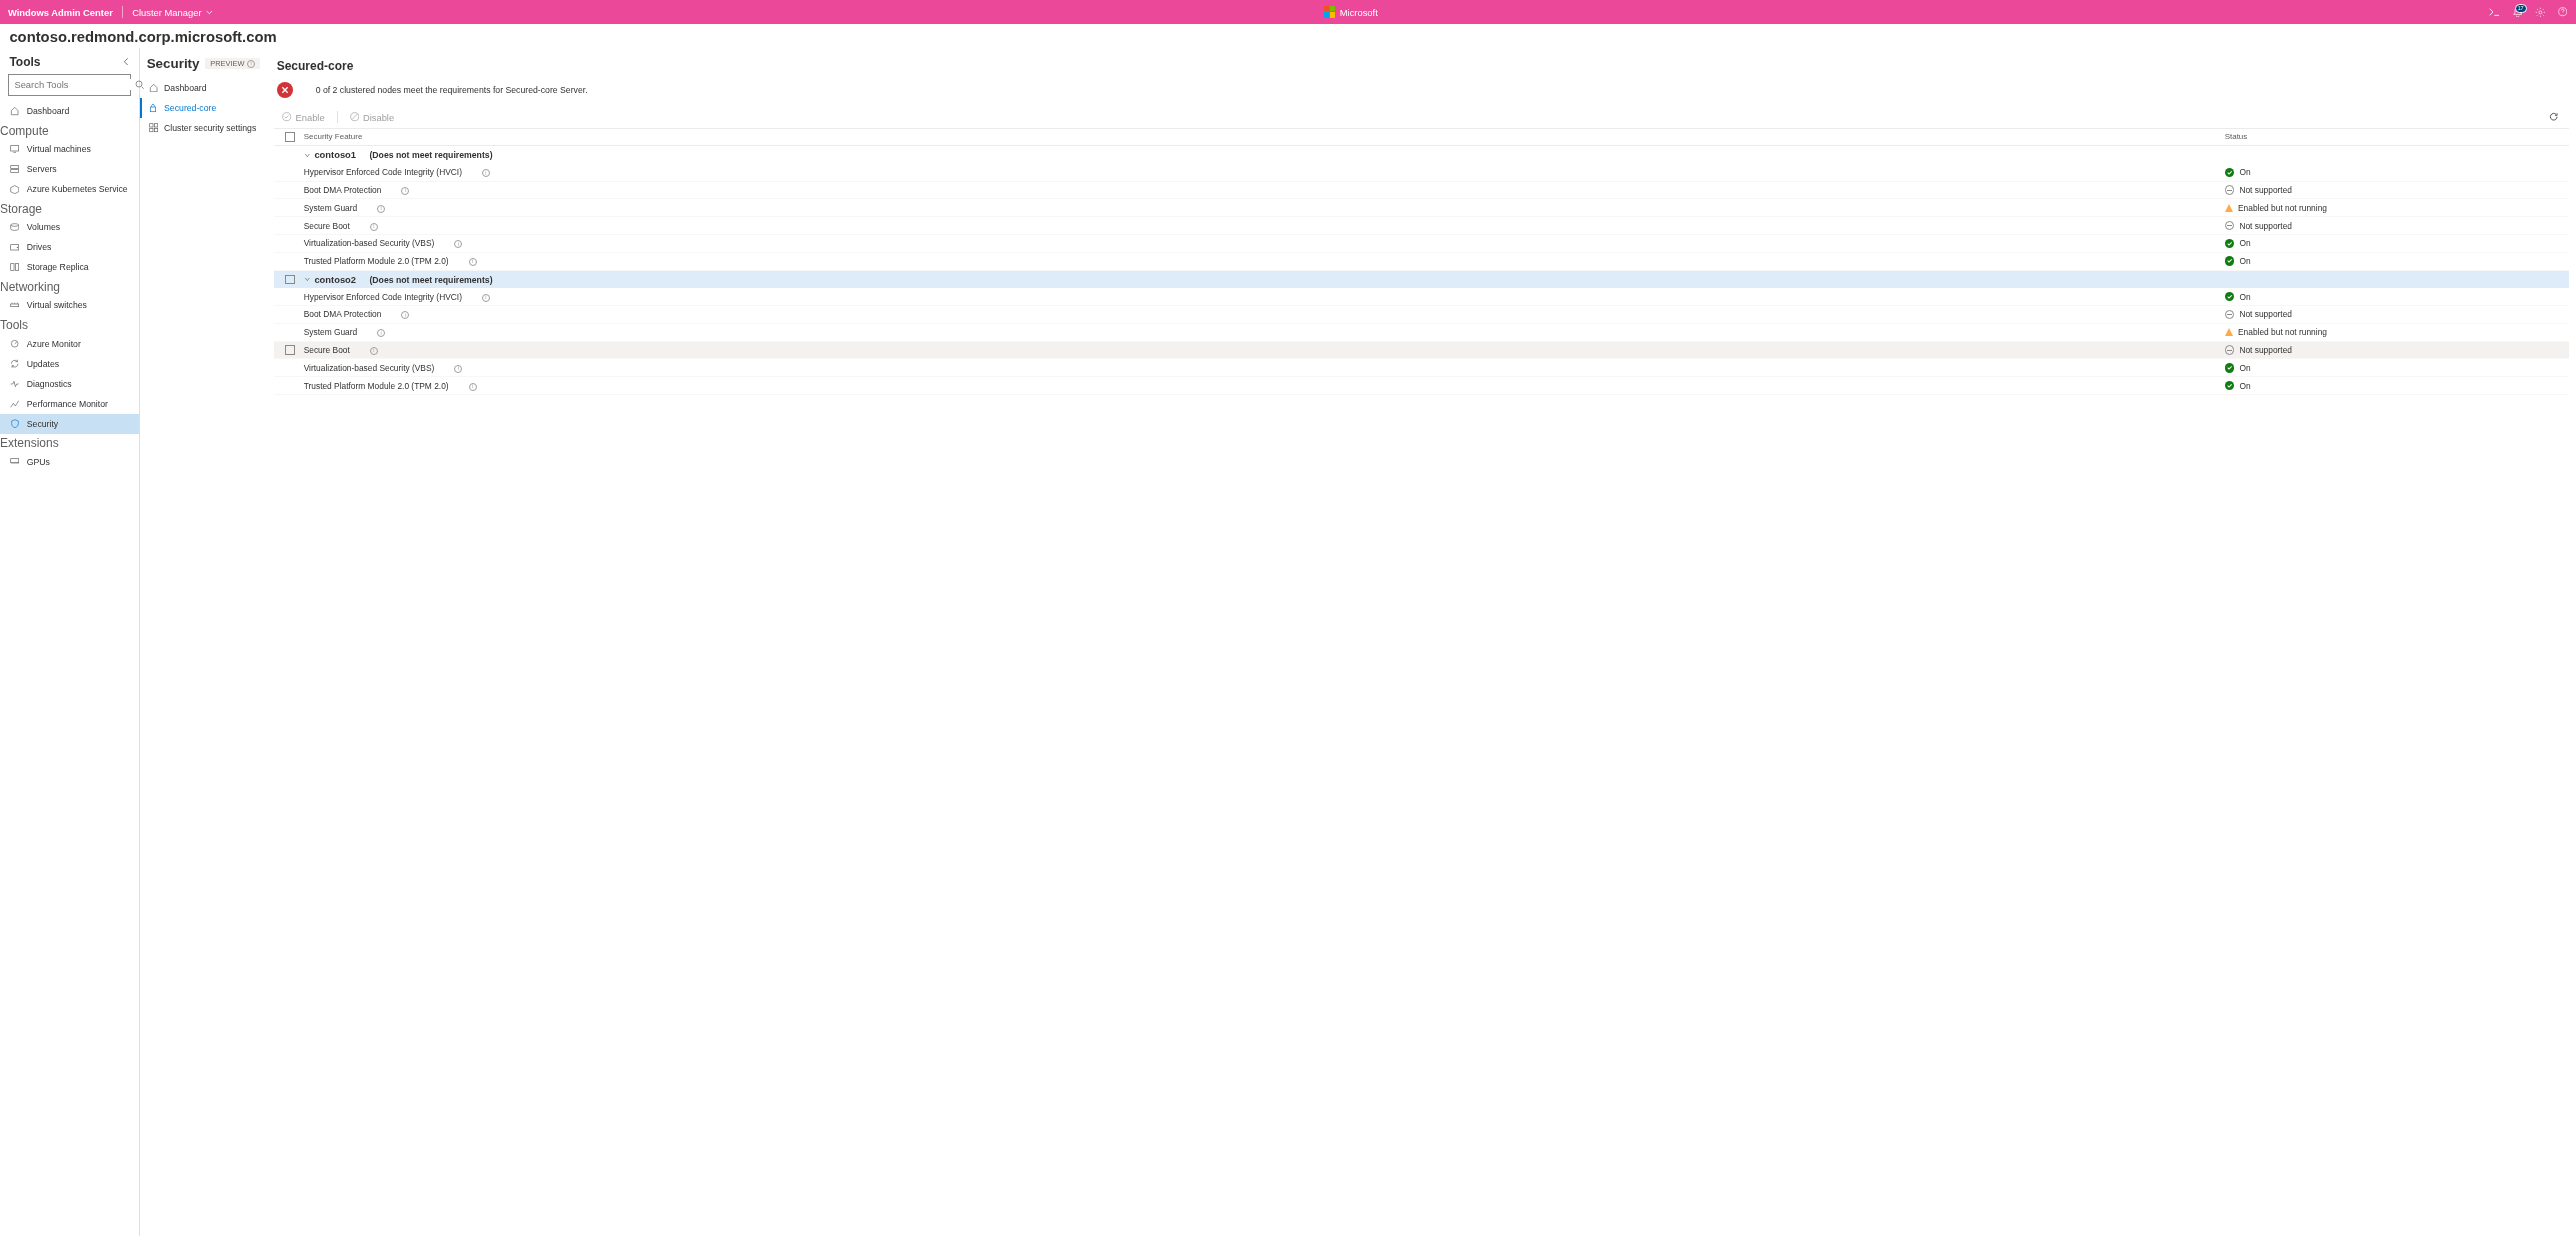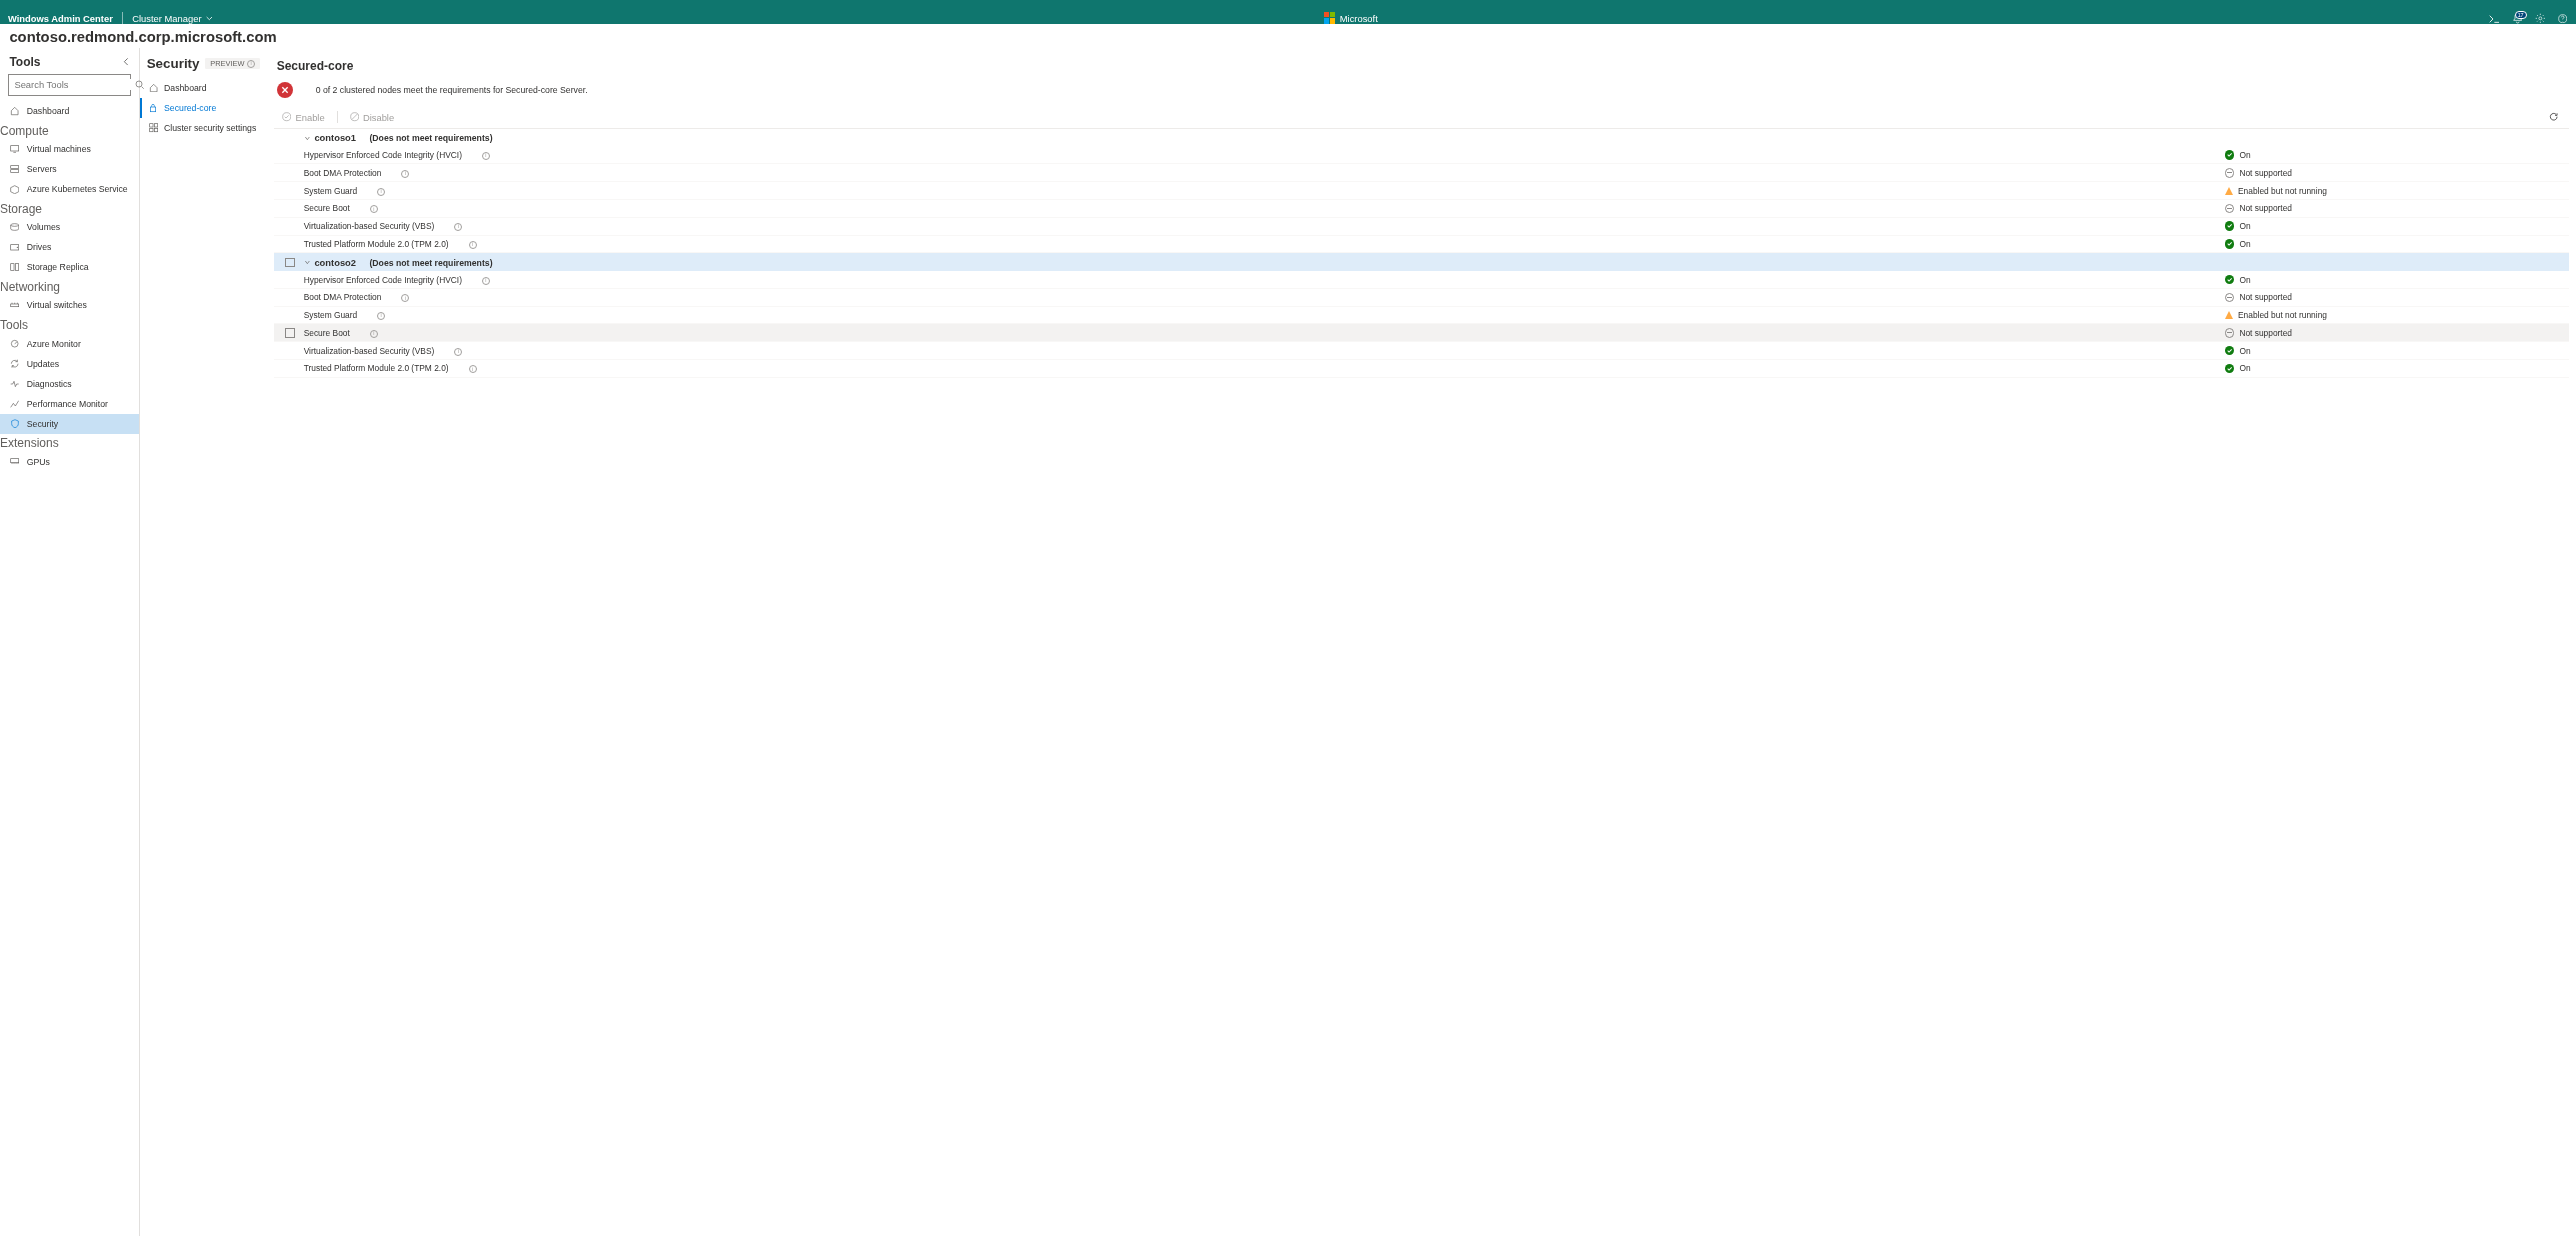--- a/index.html
+++ b/index.html
@@ -1,18 +1,18 @@
 <!DOCTYPE html>
 <html style="font-size:10.7px"><head>
 <meta charset="utf-8">
 <style>
   * { box-sizing: border-box; margin: 0; padding: 0; }
   body { font-family: "Segoe UI", -apple-system, sans-serif; font-size: 8.7px; color: #323130; background: #fff; }
   
-  .topbar { background: #0f766e; color: #fff; height: 24px; display: flex; align-items: flex-end; padding: 0 8px; }
+  .topbar { background: #ec4899; color: #fff; height: 24px; display: flex; align-items: center; padding: 0 8px; }
   .topbar-left { display: flex; align-items: center; gap: 9.4px; }
   .topbar-title { font-size: 9.4px; font-weight: 600; }
   .topbar-divider { width: 0.7px; height: 12px; background: rgba(255,255,255,0.5); }
   .topbar-context { font-size: 9.4px; display: flex; align-items: center; gap: 4px; }
   .topbar-center { flex: 1; display: flex; justify-content: center; align-items: center; gap: 4px; font-size: 9.4px; font-weight: 400; }
   .ms-logo { display: inline-flex; width: 12px; height: 12px; flex-wrap: wrap; gap: 0.7px; }
   .ms-logo span { width: 5.4px; height: 5.4px; }
   .ms-logo span:nth-child(1){background:#f25022;} .ms-logo span:nth-child(2){background:#7fba00;}
   .ms-logo span:nth-child(3){background:#00a4ef;} .ms-logo span:nth-child(4){background:#ffb900;}
   .topbar-right { display: flex; align-items: center; gap: 12px; }
@@ -352,20 +352,27 @@
           <span>Disable</span>
         </span>
       <span class="toolbar-spacer"></span>
       <span class="refresh-btn">
           <svg width="9.4" height="9.4" viewBox="0 0 14 14">
             <path d="M12 7a5 5 0 11-1.5-3.5M12 2v3h-3" stroke="#323130" fill="none" stroke-width="1.2"></path>
           </svg>
         </span>
     </div>
     <div class="table">
+      <div class="thead">
+        <div class="col-check">
+            <span class="checkbox"></span>
+          </div>
+        <div class="col-feature">Security Feature</div>
+        <div class="col-status">Status</div>
+      </div>
       <div id="tbody">
           <div class="group-row">
             <div class="col-check"></div>
             <div class="col-feature"><span class="chevron"><svg width="6.7" height="6.7" viewBox="0 0 10 10">
                   <path d="M2 3l3 4 3-4" stroke="#605e5c" fill="none"></path>
                 </svg></span><span class="group-name">contoso1</span><span class="group-note">(Does not meet requirements)</span></div>
             <div class="col-status"></div>
           </div>
           <div class="feature-row">
             <div class="col-check"></div>

